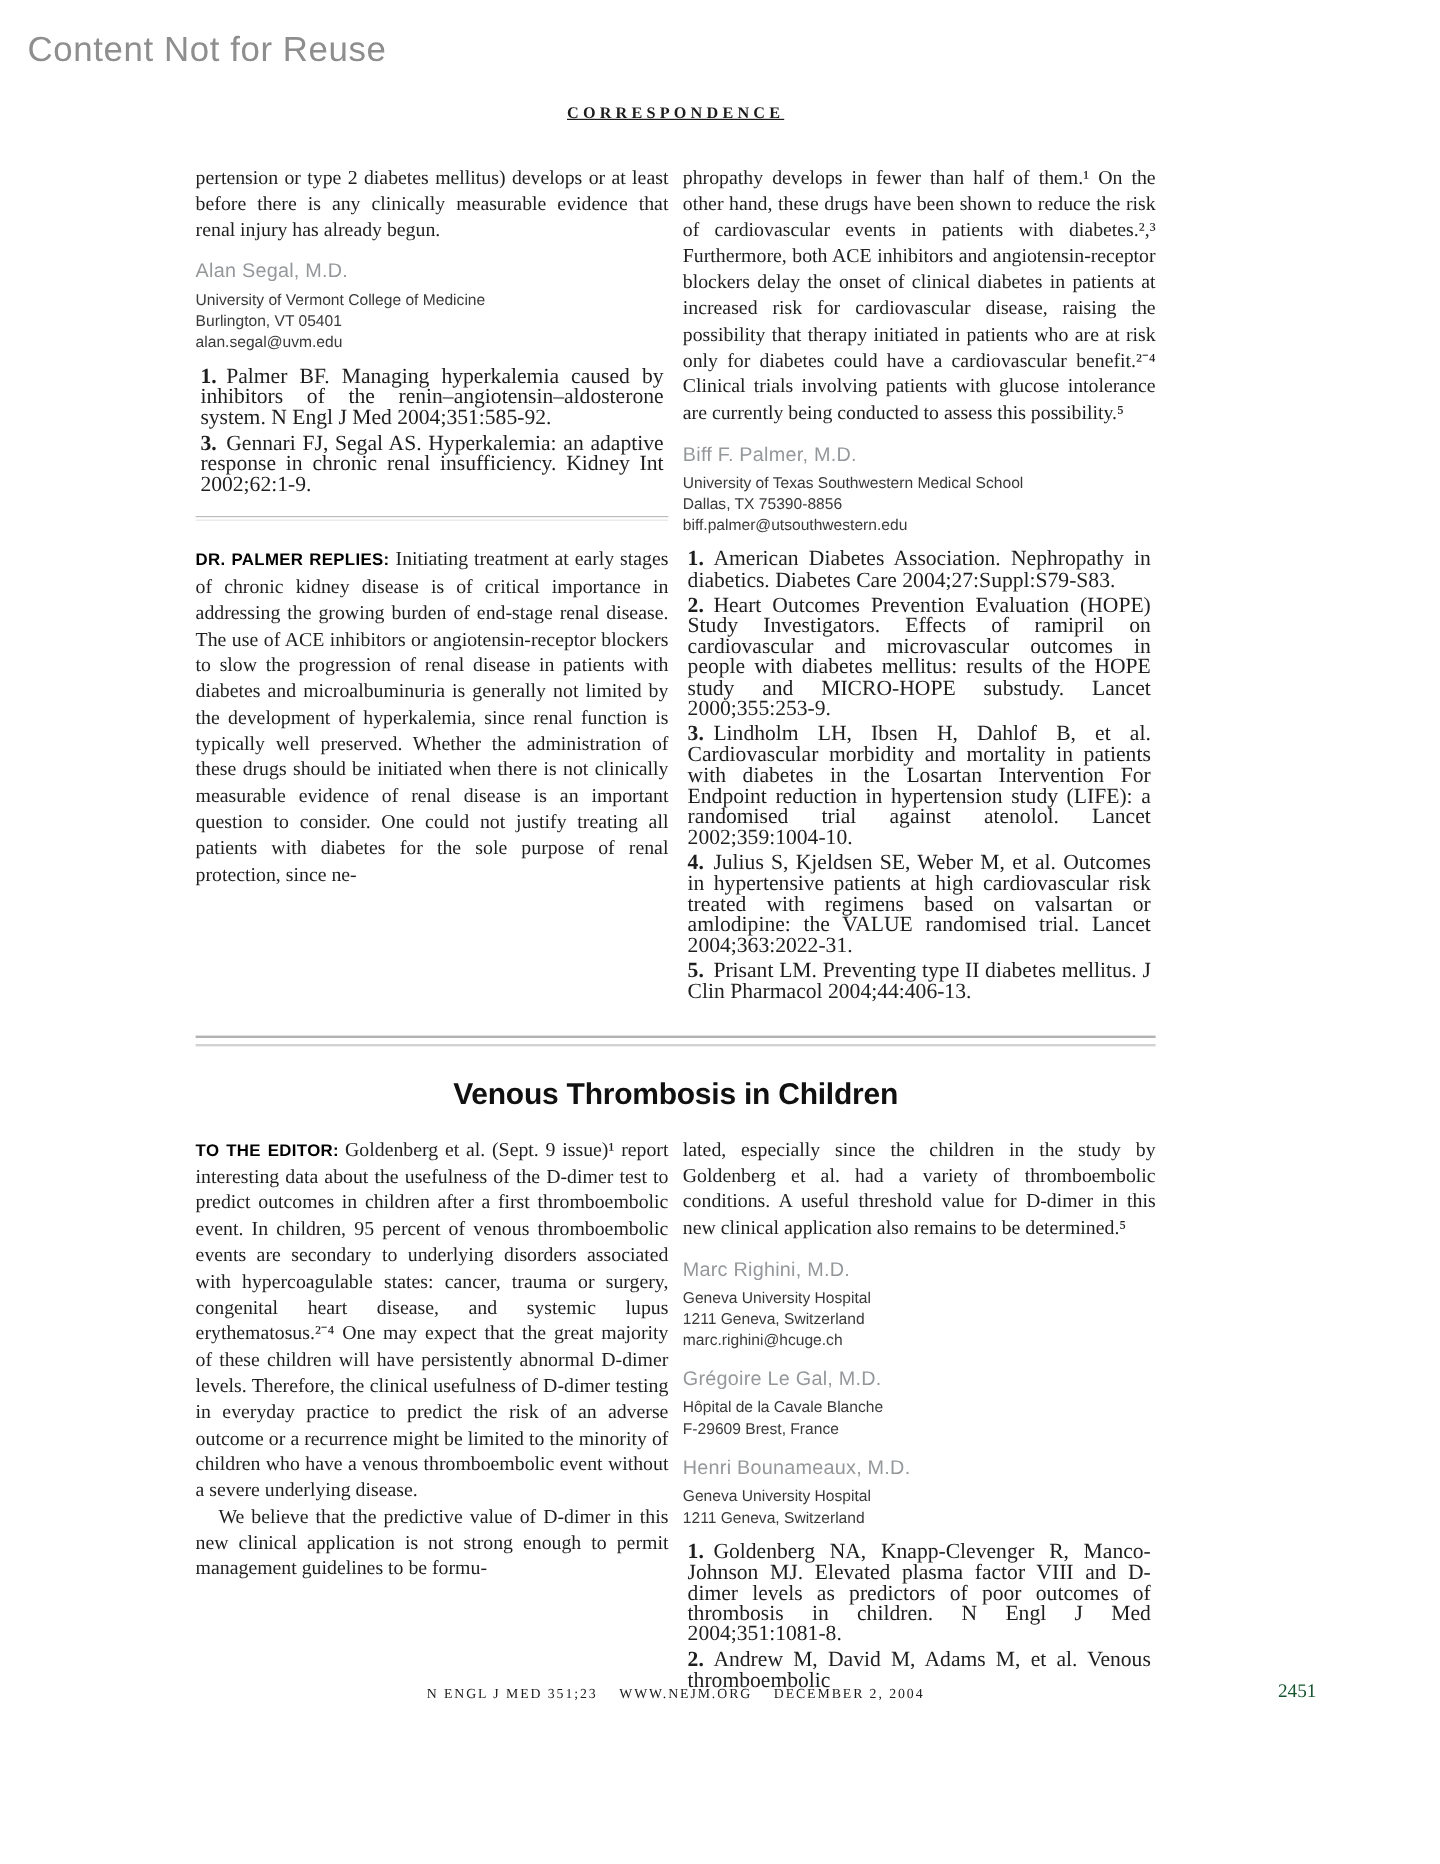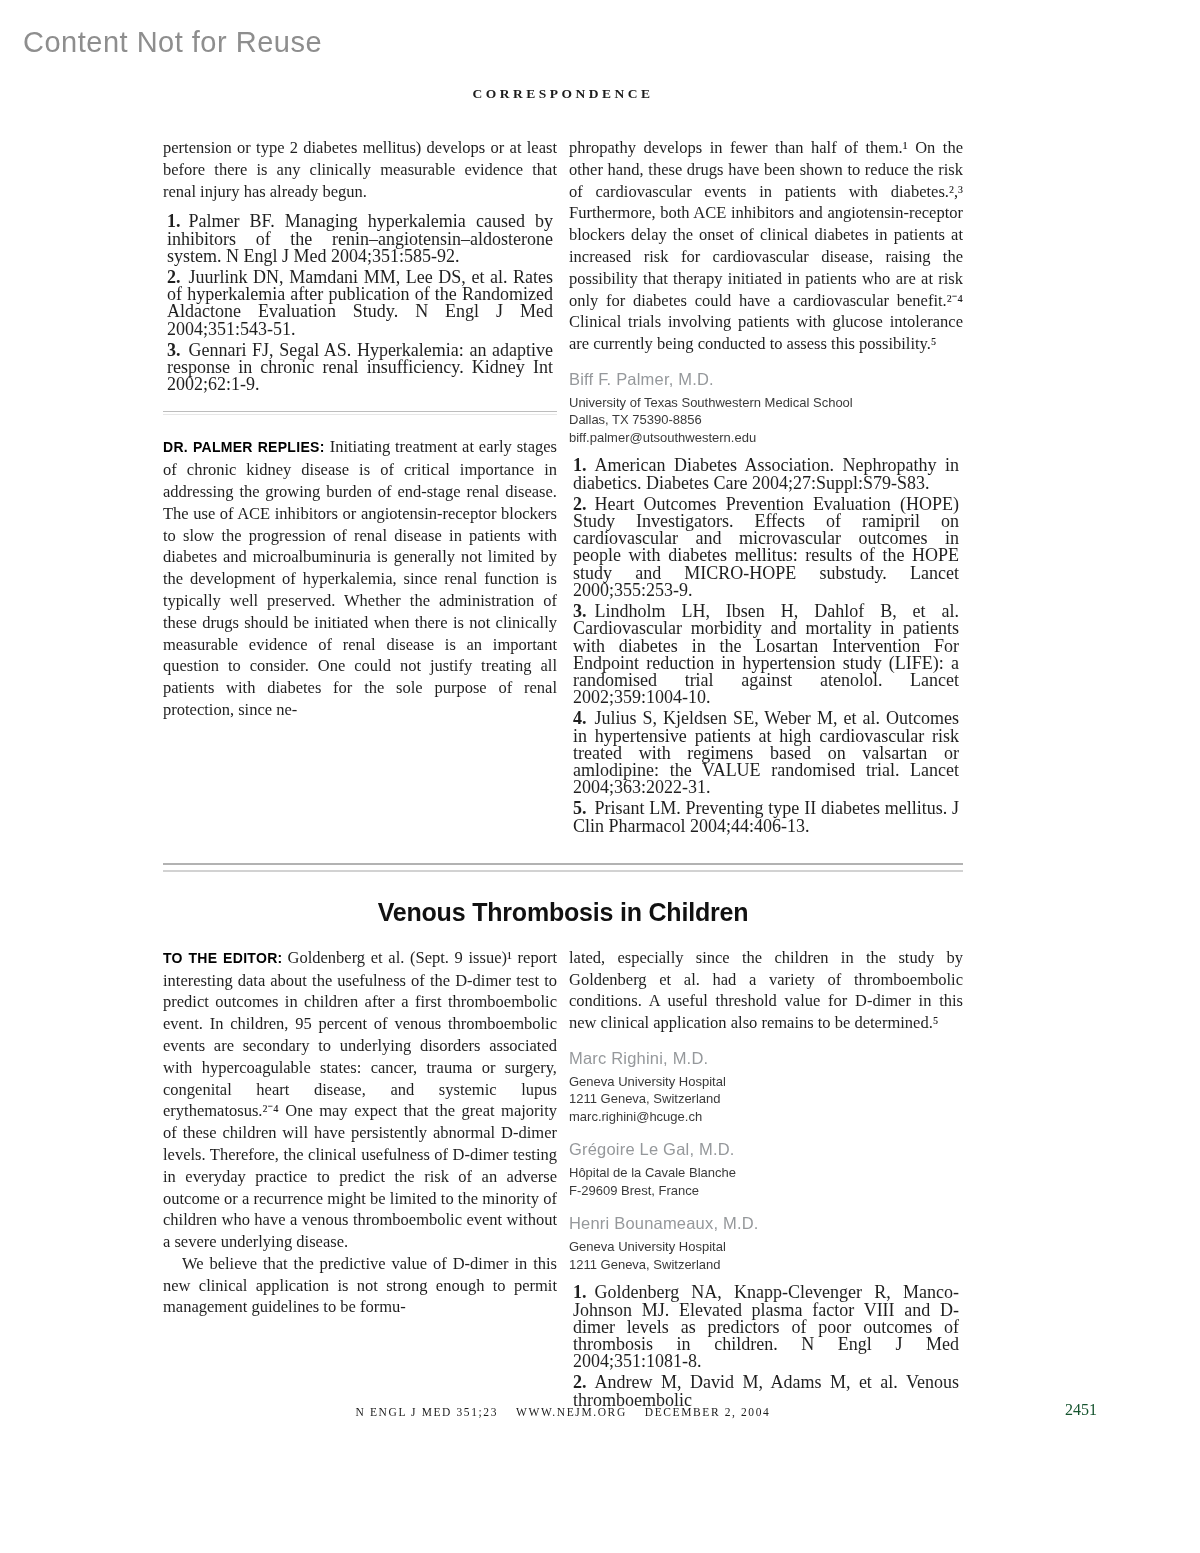--- a/index.html
+++ b/index.html
@@ -8,21 +8,21 @@
     overflow:hidden; font-family:"Liberation Serif", serif; color:#222;
   }
   .watermark {
     position:absolute; left:23px; top:26px;
     font-family:"Liberation Sans", sans-serif; font-size:29px;
     color:#8e8e8e; letter-spacing:0.5px;
   }
   .masthead {
     position:absolute; left:163px; top:86px; width:800px; text-align:center;
     font-family:"Liberation Serif", serif; font-weight:bold; font-size:13.5px;
-    letter-spacing:3.5px; color:#1c1c1c;
+    letter-spacing:3.5px; color:#1c1c1c;text-decoration:underline;
   }
   .content { position:absolute; left:163px; top:137px; width:800px; }
   .cols { display:flex; gap:12px; }
   .col { width:394px; }
 
   .body-text {
     font-size:16.5px; line-height:21.8px; text-align:justify;
     color:#1f1f1f; margin:0;
   }
   .body-text.indent { text-indent:19px; }
@@ -84,24 +84,27 @@
   <div class="watermark">Content Not for Reuse</div>
   <div class="masthead">CORRESPONDENCE</div>
 
   <div class="content">
 
     <div class="cols">
 
       <div class="col">
         <p class="body-text">pertension or type 2 diabetes mellitus) develops or at least before there is any clinically measurable evidence that renal injury has already begun.</p>
 
+        <div class="sig-name">Alan Segal, M.D.</div>
+        <div class="sig-addr">University of Vermont College of Medicine
+Burlington, VT 05401
+alan.segal@uvm.edu</div>
 
         <div class="refs-block">
           <div class="ref"><b class="ref-num">1.</b><span>Palmer BF. Managing hyperkalemia caused by inhibitors of the renin–angiotensin–aldosterone system. N Engl J Med 2004;351:585-92.</span></div>
-          <div class="ref"><b class="ref-num">2.</b><span>Juurlink DN, Mamdani MM, Lee DS, et al. Rates of hyperkalemia after publication of the Randomized Aldactone Evaluation Study. N Engl J Med 2004;351:543-51.</span></div>
           <div class="ref"><b class="ref-num">3.</b><span>Gennari FJ, Segal AS. Hyperkalemia: an adaptive response in chronic renal insufficiency. Kidney Int 2002;62:1-9.</span></div>
         </div>
 
         <div class="reply-rule"></div>
 
         <p class="body-text reply-para">
           <span class="lead-label">DR. PALMER REPLIES:</span><span>Initiating treatment at early stages of chronic kidney disease is of critical importance in addressing the growing burden of end-stage renal disease. The use of ACE inhibitors or angiotensin-receptor blockers to slow the progression of renal disease in patients with diabetes and microalbuminuria is generally not limited by the development of hyperkalemia, since renal function is typically well preserved. Whether the administration of these drugs should be initiated when there is not clinically measurable evidence of renal disease is an important question to consider. One could not justify treating all patients with diabetes for the sole purpose of renal protection, since ne-</span>
         </p>
       </div>
 

